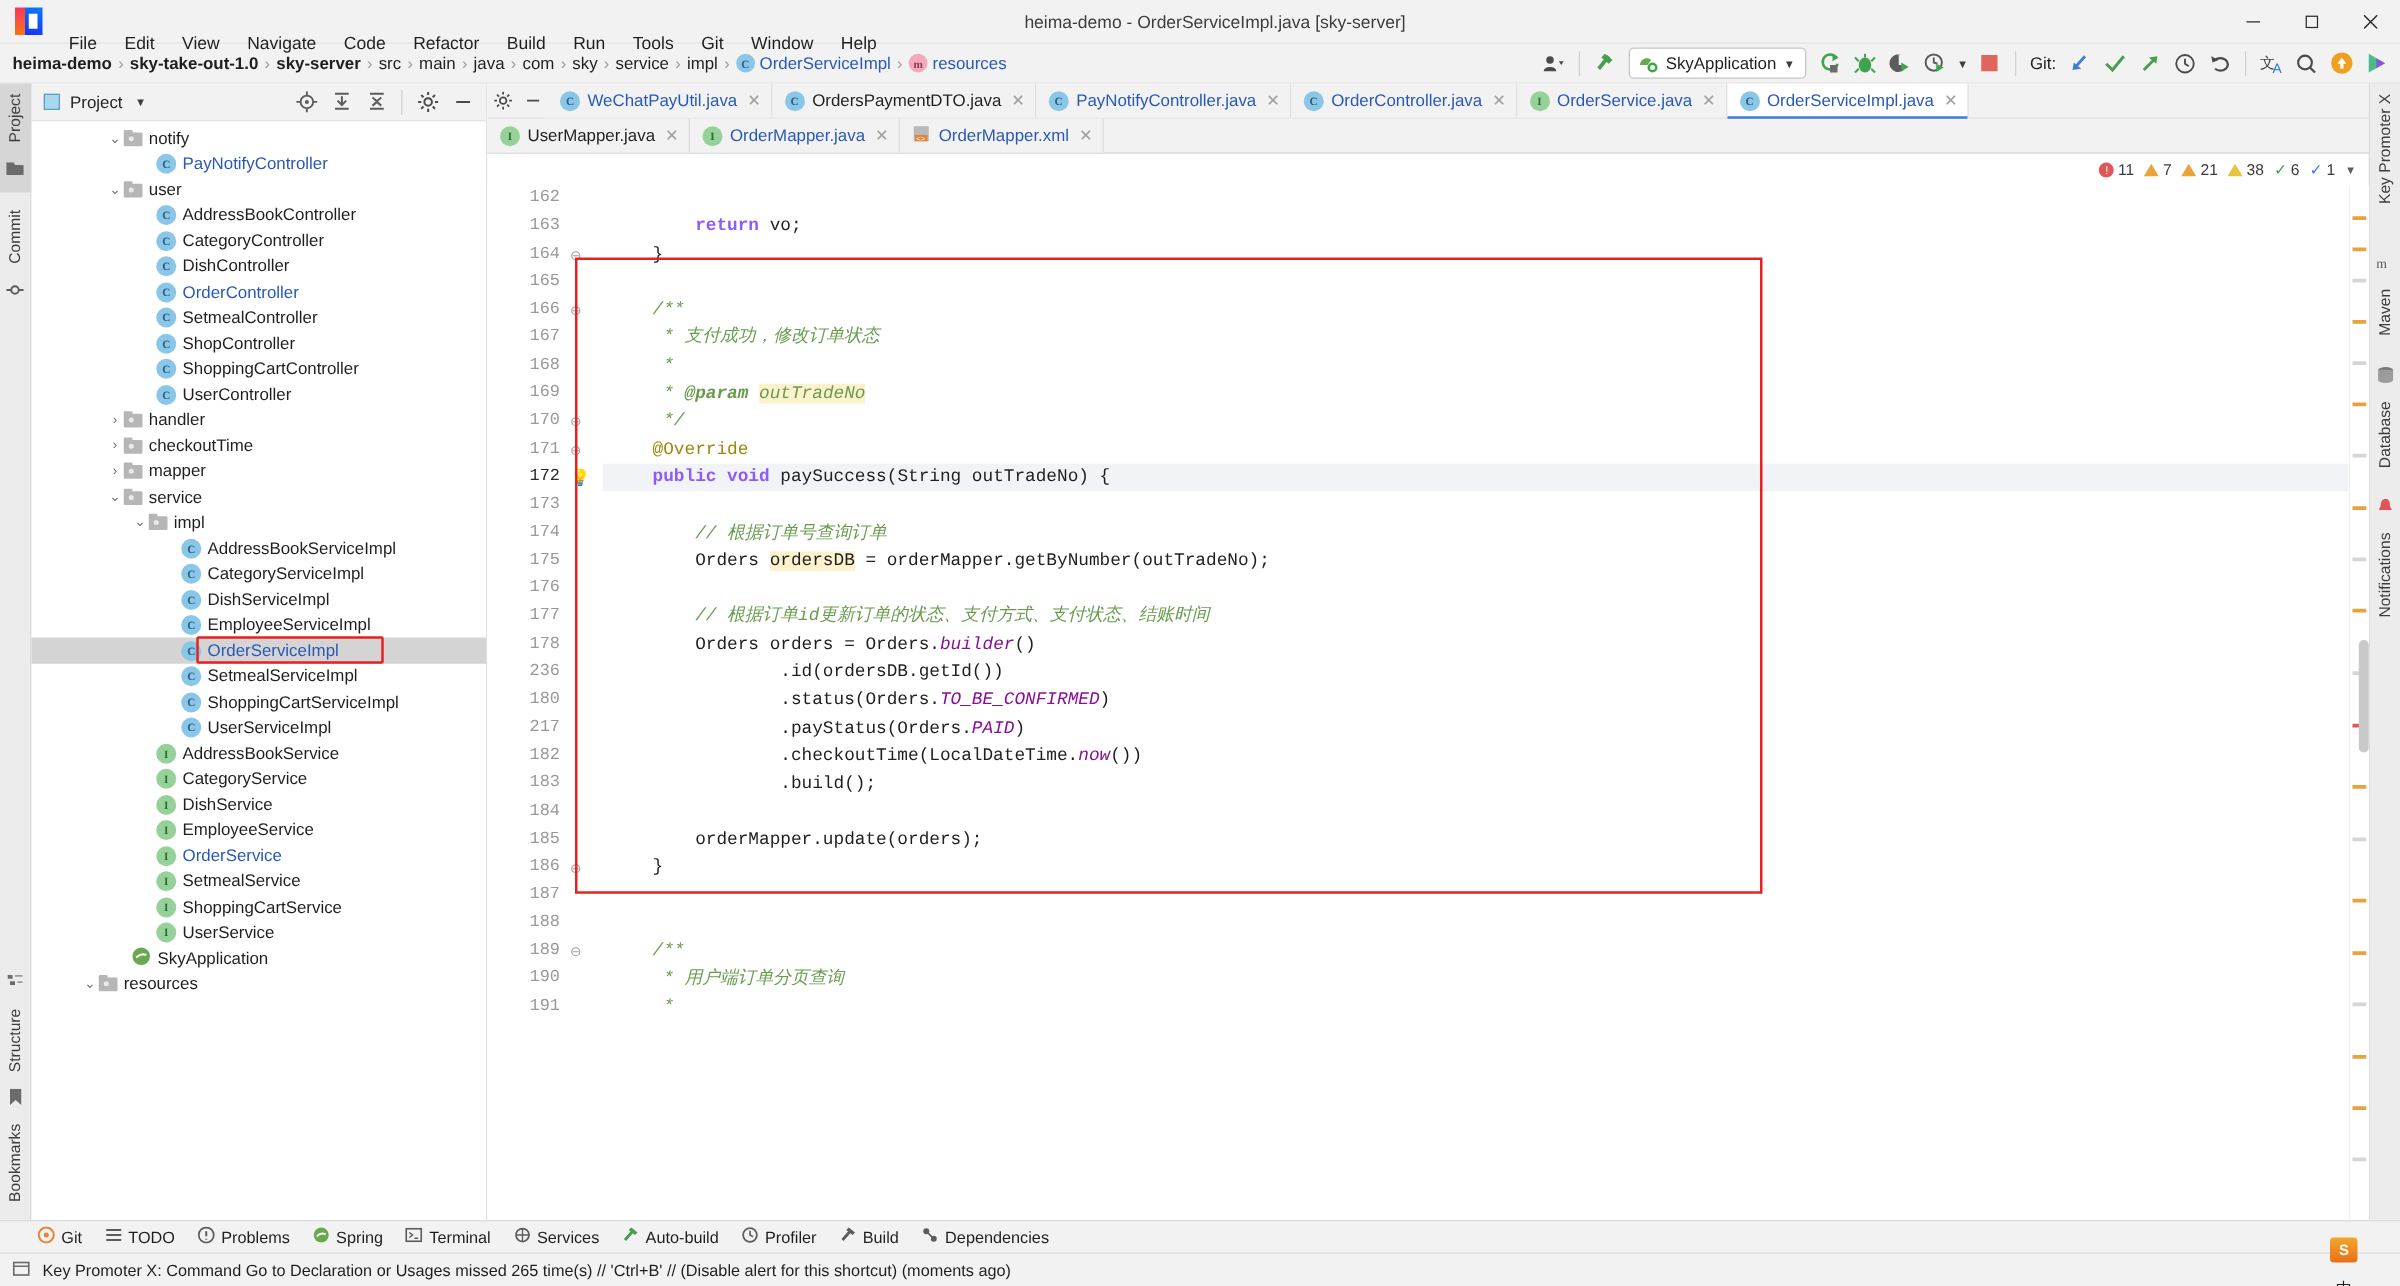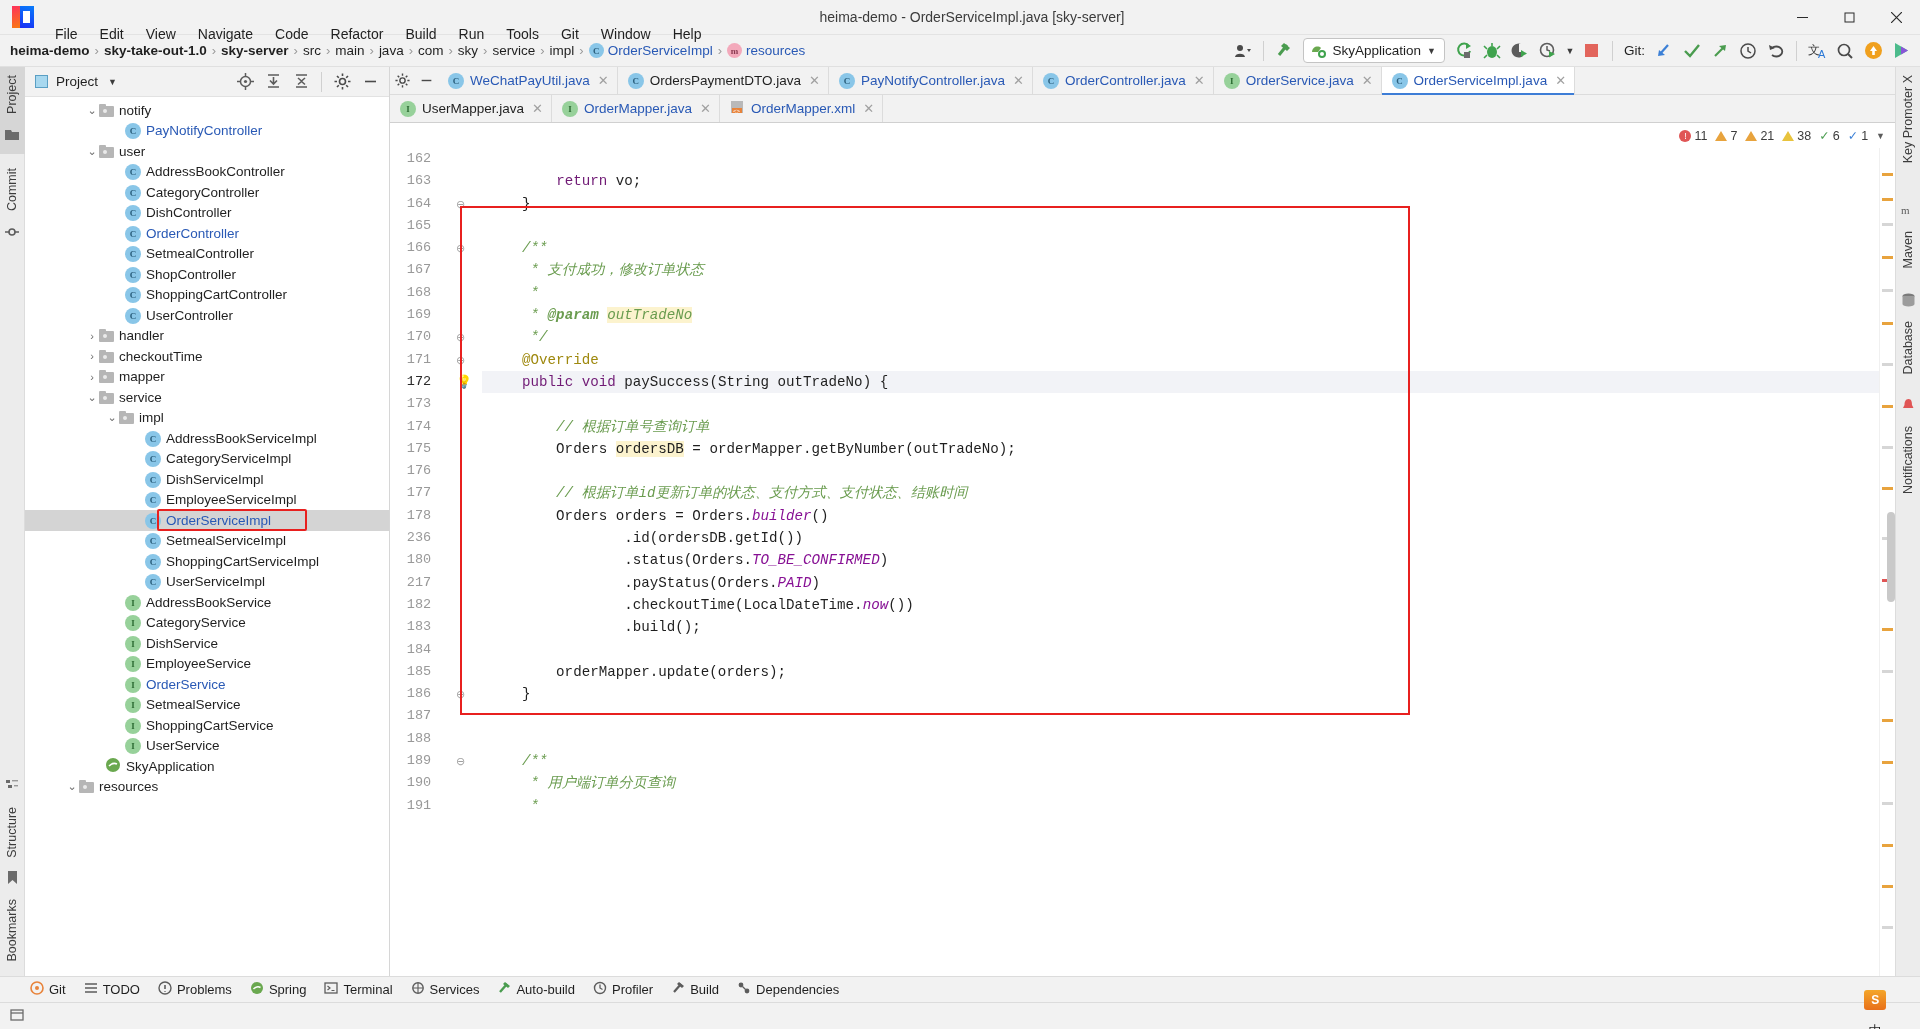--- a/index.html
+++ b/index.html
@@ -106,31 +106,31 @@
   .tab-gear { width: 24px; display:flex;align-items:center;justify-content:center; }
 
   .insp-row { height: 25px; background: #fff; display: flex; align-items: center; justify-content: flex-end;
               padding-right: 10px; gap: 8px; font-size: 12.5px; color: #3c3c3c; flex:none; }
   .insp-item { display:flex; align-items:center; gap:3px; }
   .dotE { width:12px;height:12px;border-radius:50%;background:#e05555;color:#fff;font-size:9px;display:flex;align-items:center;justify-content:center;}
   .triW { width:0;height:0;border-left:6px solid transparent;border-right:6px solid transparent;border-bottom:10px solid #e8a33d;}
   .triY { width:0;height:0;border-left:6px solid transparent;border-right:6px solid transparent;border-bottom:10px solid #e8c33d;}
 
   .code-wrap { flex: 1; display: flex; min-height: 0; position: relative; background: #fff; }
-  .gutter { width: 66px; background: #fff; text-align: center; padding-right: 8px; color: #999999;
+  .gutter { width: 66px; background: #fff; text-align: right; padding-right: 8px; color: #999999;
             font-family: "Liberation Mono", monospace; font-size: 13.5px; flex:none; user-select:none;}
   .gmark { width: 26px; background: #fff; flex:none; position: relative;}
   .code {
     flex: 1; font-family: "Liberation Mono", monospace; font-size: 14.2px; line-height: 22.3px;
     white-space: pre; position: relative; color: #1f1f1f; overflow: hidden;
   }
   .gl { height: 22.3px; line-height: 22.3px; }
   .cl { height: 22.3px; line-height: 22.3px; padding-left: 6px;}
   .cl.cur { background: #f2f3f7; }
-  .k { color: #701a75; font-weight: normal; }
+  .k { color: #8b5cf6; font-weight: bold; }
   .cmd { color: #6a9c4f; font-style: italic;}
   .doc { color: #6a9c4f; font-style: italic;}
   .tag { color: #6a9c4f; font-style: italic; font-weight:bold;}
   .anno { color: #9e880d; }
   .stc { color: #871094; font-style: italic;}
   .hl { background: #fcf3ce; }
   .fold { color: #a0a0a0; font-size: 11px;}
 
   .red-box { position: absolute; border: 2px solid #e8201f; pointer-events: none; }
 
@@ -953,20 +953,21 @@
       </div>
     </div>
 
   <div class="statusbar">
     <span>
       <svg width="14" height="14" viewBox="0 0 14 14">
           <rect x="1" y="2" width="12" height="10" fill="none" stroke="#6b6b6b" stroke-width="1.3"></rect>
           <path d="M1 5 h12" stroke="#6b6b6b" stroke-width="1.3"></path>
         </svg>
     </span>
+    <span>Key Promoter X: Command Go to Declaration or Usages missed 265 time(s) // 'Ctrl+B' // (Disable alert for this shortcut) (moments ago)</span>
     <span class="sb-right">
       <span>172:17</span>
       <span>CRLF</span>
       <span class="sky-badge">S</span>
       <span>中</span>
       <span>
         <svg width="13" height="13" viewBox="0 0 13 13">
             <path d="M1 12 L3 9 L10 2 L12 4 L5 11 Z" fill="#3c80d6"></path>
           </svg>
       </span>

